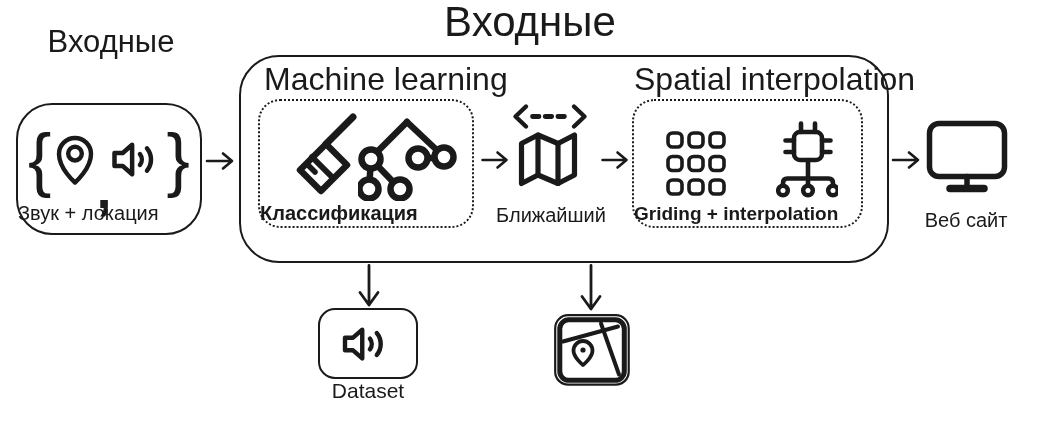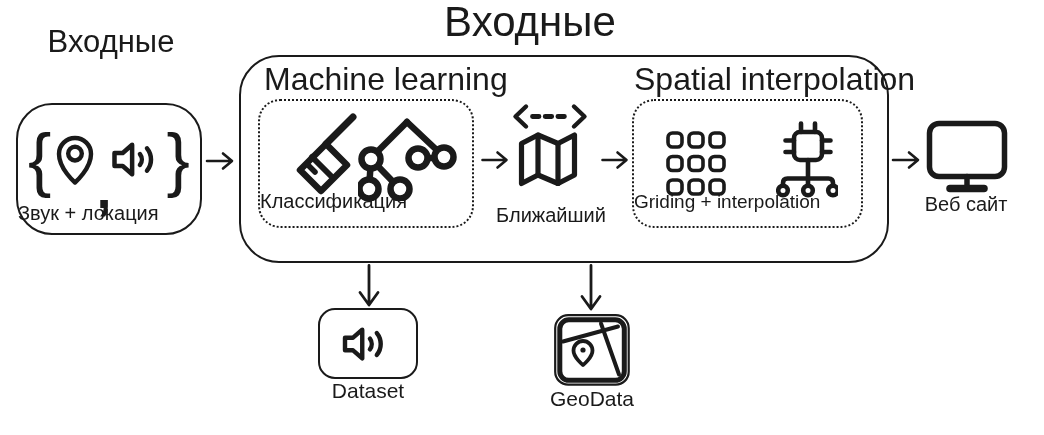--- a/index.html
+++ b/index.html
@@ -14,24 +14,24 @@
   .brace{font-size:70px;line-height:70px;font-weight:400;}
   .comma{font-size:54px;line-height:20px;font-weight:700;align-self:flex-end;margin:0 -3px 6px -3px;}
   .box-caption{position:absolute;left:0;right:0;bottom:8px;font-size:20px;text-align:left;}
   .server-box{left:239px;top:55px;width:650px;height:208px;border:2.6px solid #1a1a1a;border-radius:40px;box-sizing:border-box;}
   .group-label{font-size:32px;line-height:26px;}
   .ml-label{left:264px;top:66px;}
   .spatial-label{left:634px;top:66px;text-align:center;}
   .dotted{border:2.8px dotted #1a1a1a;border-radius:22px;box-sizing:border-box;}
   .ml-box{left:258px;top:99px;width:216px;height:129px;}
   .spatial-box{left:632px;top:99px;width:231px;height:129px;}
-  .dotted .box-caption{bottom:13px;}
+  .dotted .box-caption{bottom:1px;font-weight:bold;}
   .spatial-box .box-caption{font-size:19px;}
   .cand-caption{left:492px;top:204px;width:118px;font-size:20px;line-height:23px;}
-  .web-caption{left:906px;top:193px;width:120px;font-size:20px;}
+  .web-caption{left:906px;top:209px;width:120px;font-size:20px;}
   .dataset-box{left:318px;top:308px;width:100px;height:71px;border:2.2px solid #1a1a1a;border-radius:17px;box-sizing:border-box;display:flex;align-items:center;justify-content:center;}
   .store-label{font-size:21px;}
   .dataset-label{left:308px;top:379px;width:120px;}
   .geodata-label{left:532px;top:387px;width:120px;}
   svg{display:block;}
 </style>
 </head>
 <body>
 
 <div class="canvas">
@@ -193,15 +193,14 @@
   <svg class="abs" style="left:554px;top:314px;" width="76" height="72" viewBox="0 0 76 72">
     <g fill="none" stroke="#1a1a1a" stroke-linecap="round" stroke-linejoin="round">
       <rect x="1.2" y="1.2" width="73.5" height="69.5" rx="13" stroke-width="2.2"></rect>
       <rect x="5.8" y="5.8" width="64.5" height="60.5" rx="9" stroke-width="5"></rect>
       <path d="M9 27.5 L64 12.5" stroke-width="4"></path>
       <path d="M47 9.5 L65 60.5" stroke-width="4"></path>
       <path d="M29 51 C29 51 19.5 43.5 19.5 36.5 a9.5 9.5 0 0 1 19 0 C38.5 43.5 29 51 29 51 Z" stroke-width="3.8"></path>
       <circle cx="29" cy="36" r="2.6" fill="#1a1a1a" stroke="none"></circle>
     </g>
   </svg>
-  <div class="abs ctr store-label geodata-label">GeoData</div>
 
 </div>
 
 </body></html>

